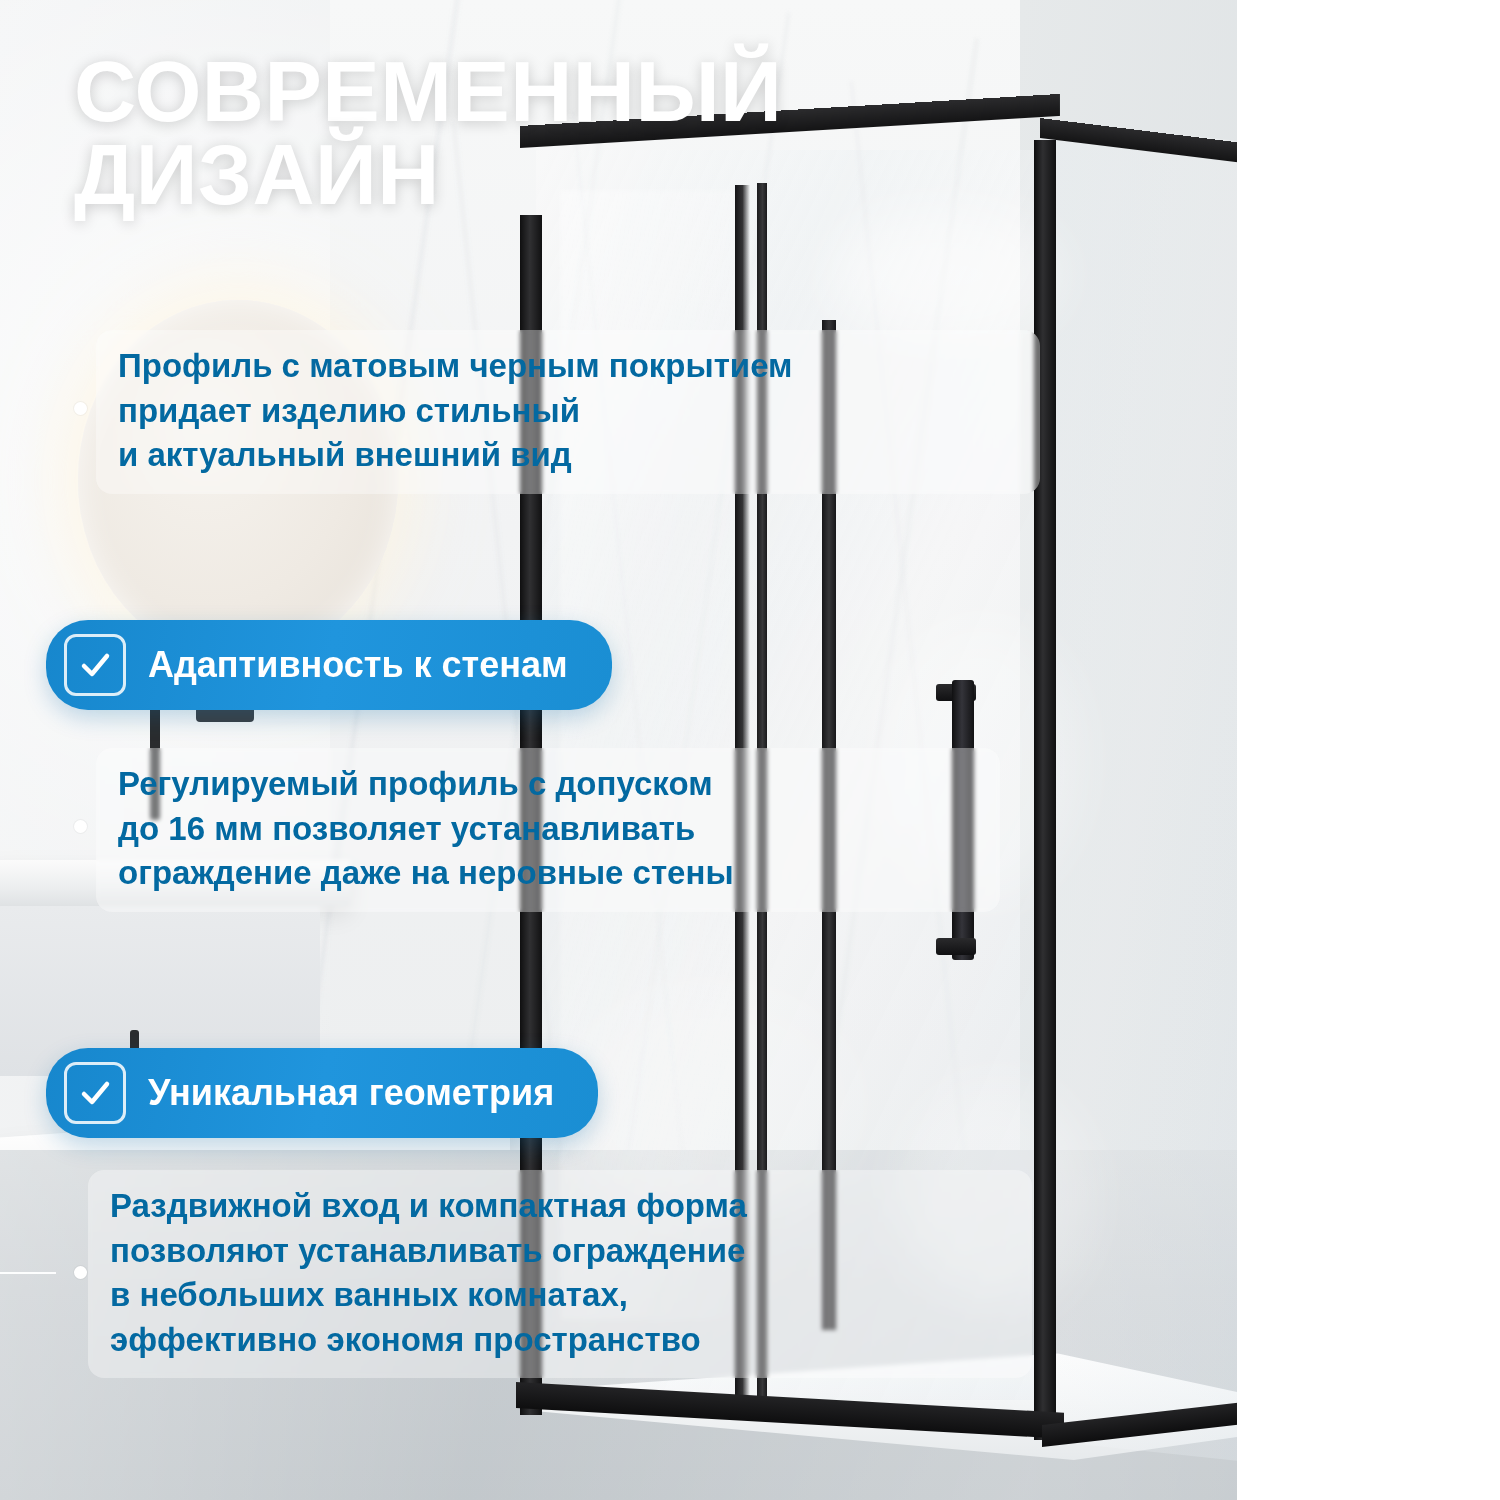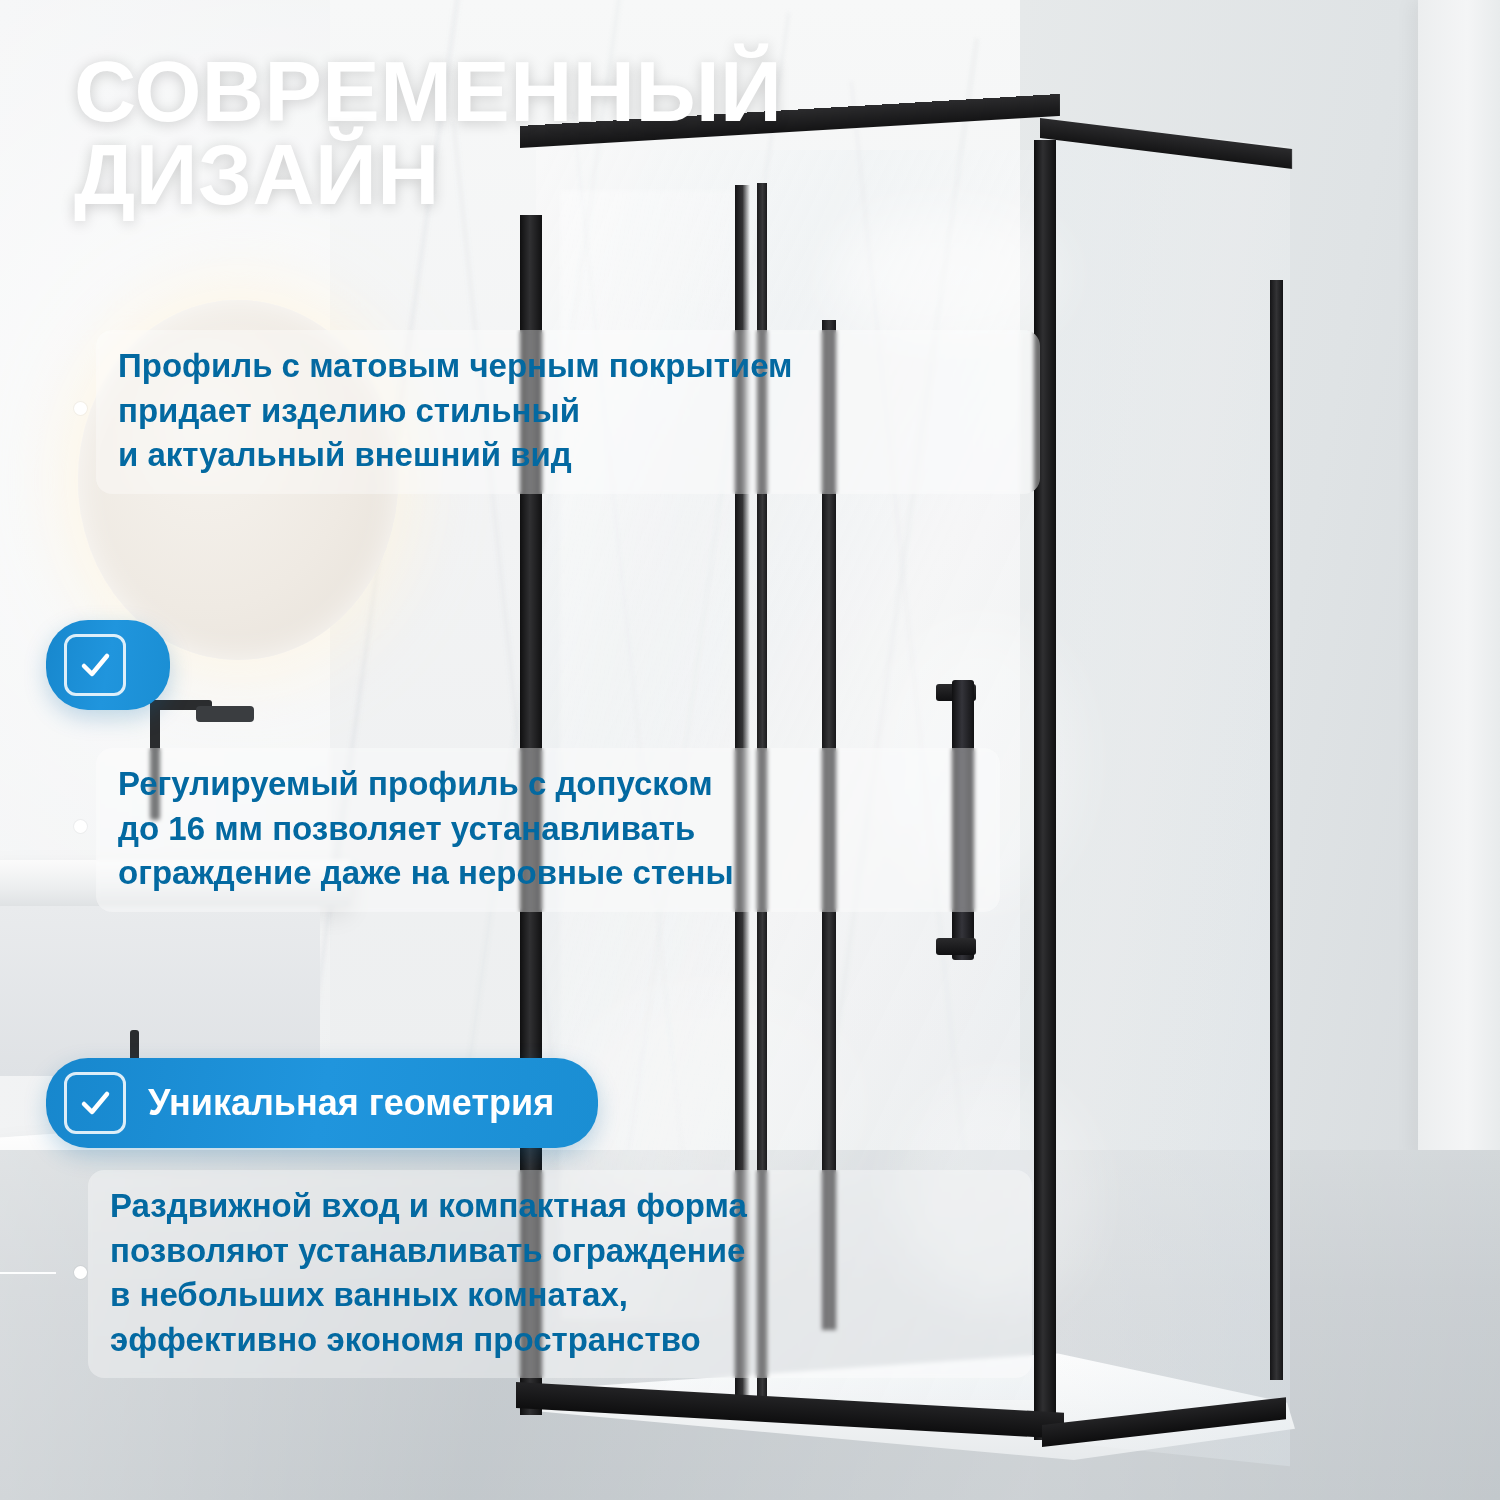--- a/index.html
+++ b/index.html
@@ -5,21 +5,21 @@
   html, body {
     margin: 0;
     padding: 0;
     background: #ffffff;
   }
   body {
     font-family: "Liberation Sans", sans-serif;
   }
   #stage {
     position: relative;
-    width: 1500px;
+    width: 1237px;
     height: 1500px;
     overflow: hidden;
     background: #e9ebec;
   }
 
   
   .bg {
     position: absolute;
     inset: 0;
     background:
@@ -374,29 +374,30 @@
 и актуальный внешний вид</div>
   </div>
 
   <div class="feature">
     <div class="chip" style="left:46px; top:620px;">
       <span class="box">
         <svg viewBox="0 0 32 32" aria-hidden="true">
           <path d="M5 17 L13 25 L28 7" fill="none" stroke="#ffffff" stroke-width="4.5" stroke-linecap="round" stroke-linejoin="round"></path>
         </svg>
       </span>
+      <span class="chip-label">Адаптивность к стенам</span>
     </div>
     <div class="bullet-dot" style="left:74px; top:820px;"></div>
     <div class="para" style="left:96px; top:748px; width:860px;">Регулируемый профиль с допуском
 до 16 мм позволяет устанавливать
 ограждение даже на неровные стены</div>
   </div>
 
   <div class="feature">
-    <div class="chip" style="left:46px; top:1048px;margin-top:10px;">
+    <div class="chip" style="left:46px; top:1048px;">
       <span class="box">
         <svg viewBox="0 0 32 32" aria-hidden="true">
           <path d="M5 17 L13 25 L28 7" fill="none" stroke="#ffffff" stroke-width="4.5" stroke-linecap="round" stroke-linejoin="round"></path>
         </svg>
       </span>
       <span class="chip-label">Уникальная геометрия</span>
     </div>
     <div class="bullet-line" style="left:-6px; top:1272px; width:62px;"></div>
     <div class="bullet-dot" style="left:74px; top:1266px;"></div>
     <div class="para" style="left:88px; top:1170px; width:900px;">Раздвижной вход и компактная форма

